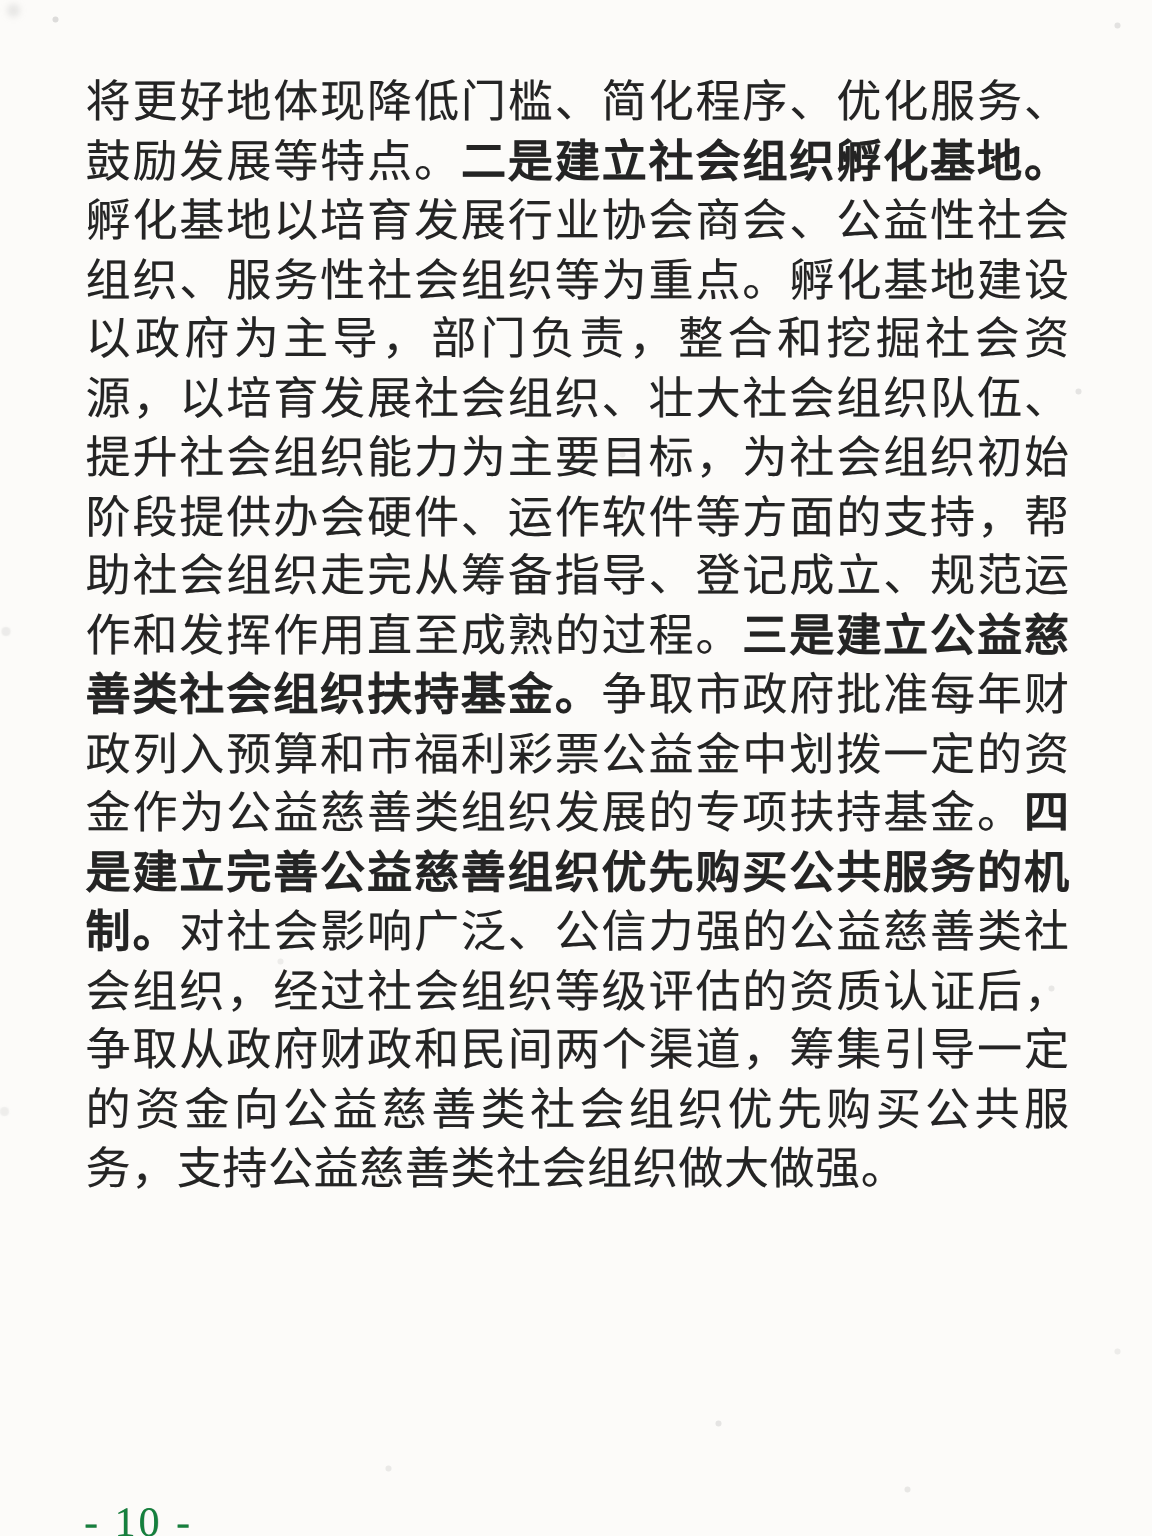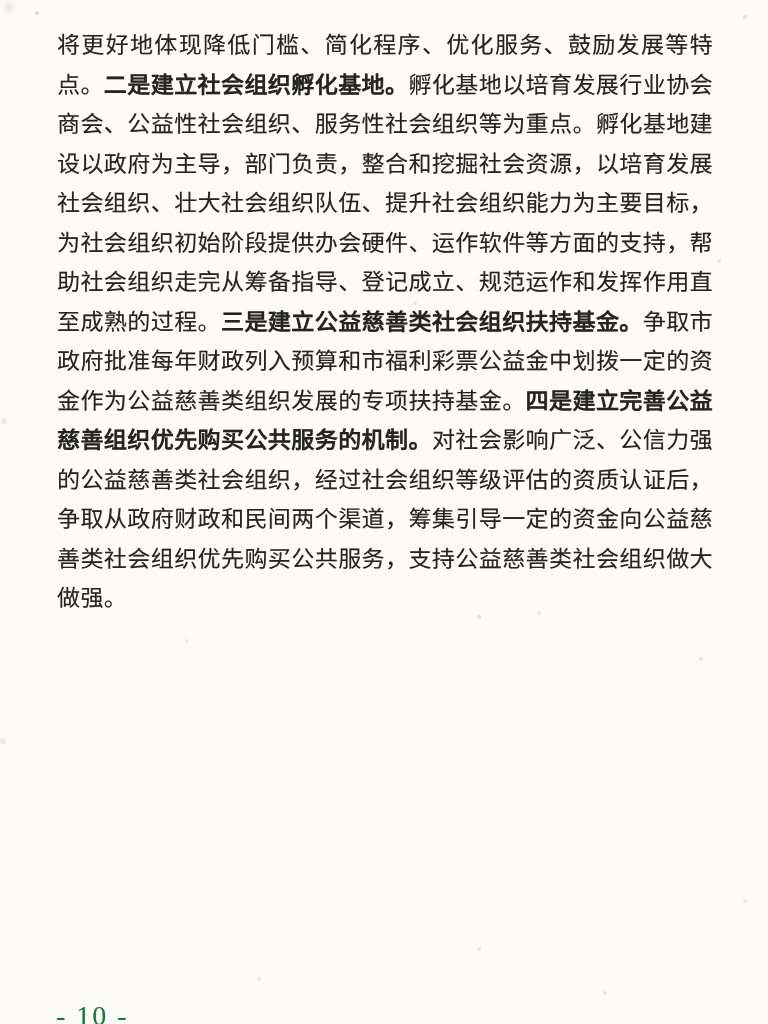--- a/index.html
+++ b/index.html
@@ -36,24 +36,24 @@
       3px 420px 1px 2px rgba(200,200,200,0.30),
       2px 740px 1px 2px rgba(200,200,200,0.28),
       478px 948px 0 1px rgba(175,175,175,0.30),
       258px 978px 0 1px rgba(185,185,185,0.28),
       604px 992px 0 1px rgba(180,180,180,0.28),
       744px 900px 0 1px rgba(190,190,190,0.25);
   }
   .text-block {
     position: absolute;
     left: 57px;
-    top: 26px;
+    top: 49px;
     width: 656px;
     color: #242424;
-    font-size: 23px;
+    font-size: 30px;
     line-height: 39.5px;
     letter-spacing: 0.4px;
     text-align: justify;
     text-justify: inter-character;
     text-shadow: 0.3px 0.3px 0 rgba(45,45,45,0.35);
   }
   .para { margin: 0; padding: 0; }
   .para.indent { text-indent: 2em; }
   .seg.bold { font-weight: bold; }
   .footer-page-number {

